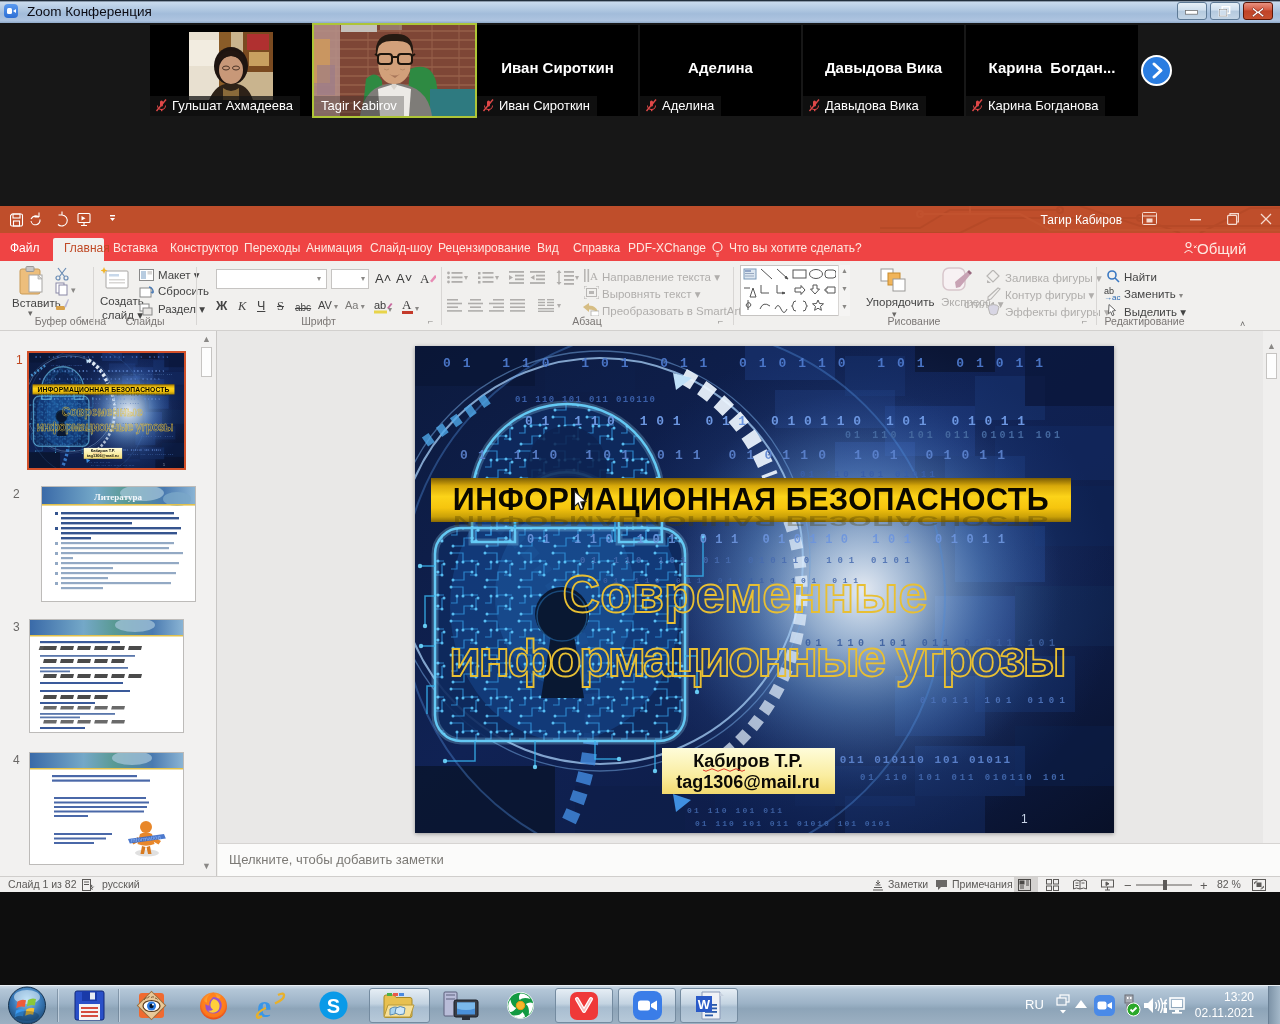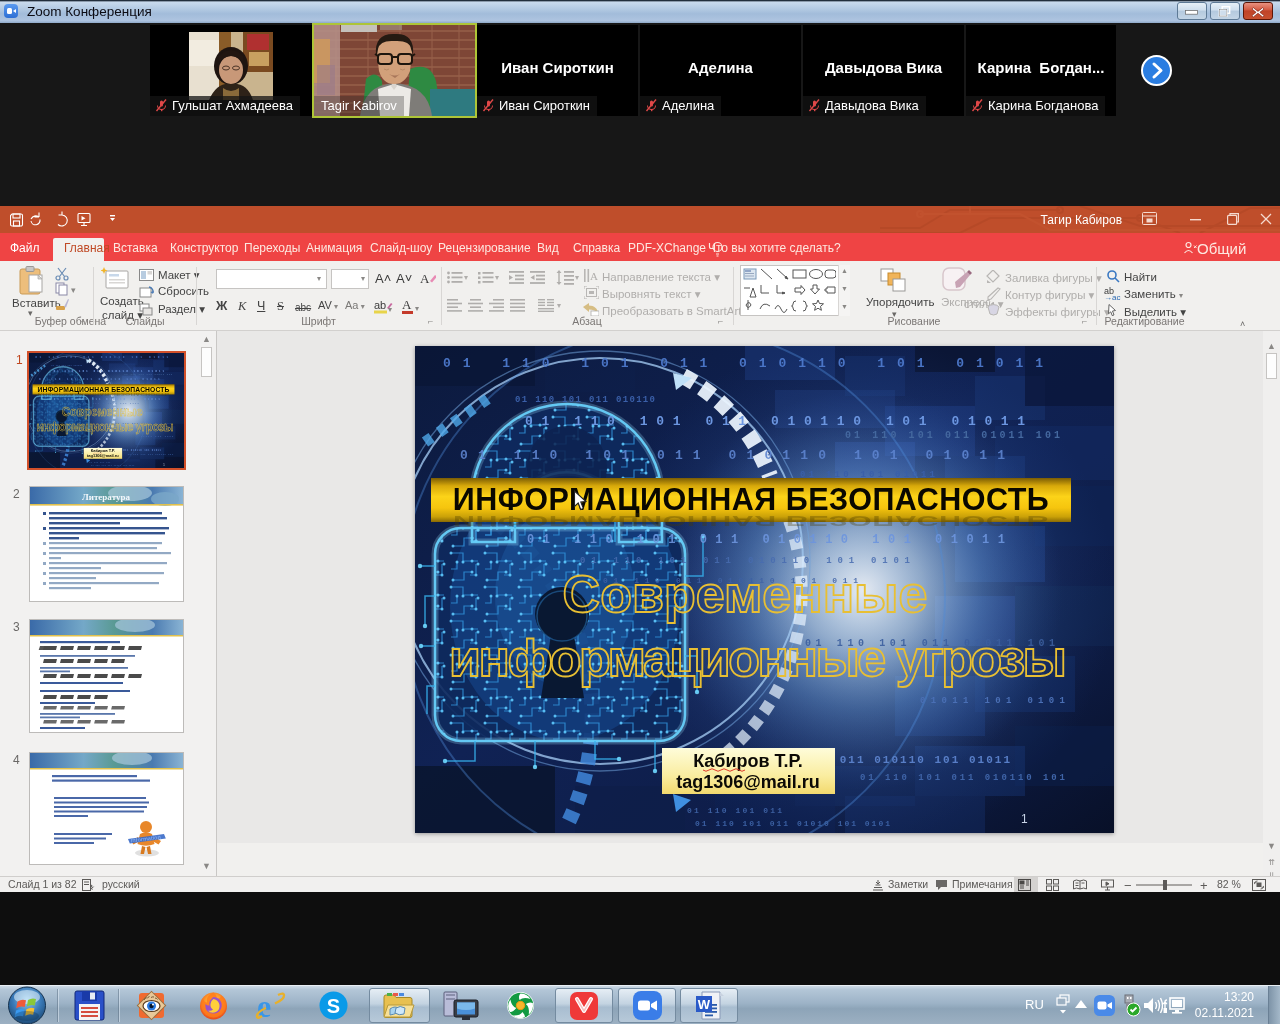--- a/index.html
+++ b/index.html
@@ -200,21 +200,21 @@
     <div class="vlabel"><svg class="micoff" viewBox="0 0 13 13">
           <g fill="#e04848">
             <rect x="5" y="1.5" width="3" height="6" rx="1.5"></rect>
             <path d="M3 6.5 a3.5 3.5 0 0 0 7 0 l1 0 a4.5 4.5 0 0 1 -9 0 Z"></path>
             <rect x="6" y="10" width="1.4" height="2.2"></rect>
           </g>
           <line x1="1.5" y1="12" x2="11" y2="0.5" stroke="#e04848" stroke-width="1.4"></line>
         </svg>Давыдова Вика</div>
   </div>
 
-  <div class="vtile" style="left:966px; width:150px;">
+  <div class="vtile" style="left:966px; width:172px;">
     <div class="vname-c">Карина&nbsp; Богдан...</div>
     <div class="vlabel"><svg class="micoff" viewBox="0 0 13 13">
           <g fill="#e04848">
             <rect x="5" y="1.5" width="3" height="6" rx="1.5"></rect>
             <path d="M3 6.5 a3.5 3.5 0 0 0 7 0 l1 0 a4.5 4.5 0 0 1 -9 0 Z"></path>
             <rect x="6" y="10" width="1.4" height="2.2"></rect>
           </g>
           <line x1="1.5" y1="12" x2="11" y2="0.5" stroke="#e04848" stroke-width="1.4"></line>
         </svg>Карина Богданова</div>
   </div>
@@ -301,21 +301,21 @@
     <div class="ptab" style="left:537px;">Вид</div>
     <div class="ptab" style="left:573px;text-align:right;">Справка</div>
     <div class="ptab" style="left:628px;">PDF-XChange</div>
     <svg style="position:absolute;left:711px;top:8px" width="13" height="16" viewBox="0 0 13 16">
         <g fill="none" stroke="#fde8e0" stroke-width="1.2">
           <circle cx="6.5" cy="6" r="4.5"></circle>
           <path d="M5 13 h3 M5.5 15 h2"></path>
           <path d="M5.5 10.5 h2"></path>
         </g>
       </svg>
-    <div class="ptab" style="left:708px;text-align:right;">Что вы хотите сделать?</div>
+    <div class="ptab" style="left:729px;text-align:right;">Что вы хотите сделать?</div>
     <svg style="position:absolute;left:1183px;top:8px" width="14" height="14" viewBox="0 0 14 14">
         <g fill="none" stroke="#fde8e0" stroke-width="1.2">
           <circle cx="5.5" cy="4" r="2.5"></circle>
           <path d="M1.5 12 q4 -5 8 0"></path>
           <path d="M11 4.5 l2.5 2.5 m0 -2.5 l-2.5 2.5" stroke-width="1"></path>
         </g>
       </svg>
     <div class="ptab" style="left:1197px; font-size:15px;">Общий доступ</div>
   </div>
   <div id="pribbon">
@@ -800,21 +800,21 @@
       <div class="thumbnum" style="left:13px;top:156px;">2</div>
       <div class="thumbnum" style="left:13px;top:289px;">3</div>
       <div class="thumbnum" style="left:13px;top:422px;">4</div>
 
       <div class="thumb" style="top:20px;height:119px;border:2px solid #d2502a;left:27px;width:159px;">
         <svg width="155" height="115" viewBox="0 0 699 487" preserveAspectRatio="none">
             <use href="#SA"></use>
           </svg>
       </div>
 
-      <div class="thumb" style="top:155px;height:116px;">
+      <div class="thumb" style="top:155px;height:116px;margin-left:12px;">
         <svg width="153" height="114" viewBox="0 0 153 114">
           <rect width="153" height="114" fill="#fff"></rect>
           <linearGradient id="hdrG" x1="0" y1="0" x2="1" y2="0">
             <stop offset="0" stop-color="#3a6aa8"></stop>
               <stop offset="0.35" stop-color="#74a8c8"></stop>
             <stop offset="0.55" stop-color="#5a9a94"></stop>
               <stop offset="0.8" stop-color="#4a7ab0"></stop>
               <stop offset="1" stop-color="#8ab4d4"></stop>
           </linearGradient>
           <rect x="0" y="0" width="153" height="17" fill="url(#hdrG)"></rect>
@@ -959,20 +959,23 @@
     </div>
 
     <div id="mscroll">
       <div class="sarrow" style="top:10px;left:3px;">▲</div>
       <div style="position:absolute;left:3px;top:22px;width:11px;height:26px;background:#fdfdfd;border:1px solid #c6c4c2;"></div>
       <div class="sarrow" style="top:510px;left:3px;">▼</div>
       <div class="sarrow" style="top:526px;left:3px;font-size:8px;">⇈</div>
       <div class="sarrow" style="top:539px;left:3px;font-size:8px;">⇊</div>
     </div>
   </div>
+  <div id="notes">
+      <div class="hint">Щелкните, чтобы добавить заметки</div>
+    </div>
   <div id="pstatus">
     <div style="position:absolute;left:8px;top:1px;">Слайд 1 из 82</div>
     <svg style="position:absolute;left:82px;top:2px" width="13" height="12" viewBox="0 0 13 12">
         <g fill="none" stroke="#5c5a58" stroke-width="1">
           <rect x="0.5" y="0.5" width="8" height="11"></rect>
           <line x1="2" y1="3" x2="7" y2="3"></line>
           <line x1="2" y1="5.5" x2="7" y2="5.5"></line>
         </g>
         <path d="M8 7 l2.5 0 m-1.2 -1.2 l0 2.4 M8.6 10.6 l3 -3" stroke="#5c5a58" stroke-width="1" fill="none"></path>
         <text x="8" y="11" font-size="6" fill="#5c5a58">x</text>

